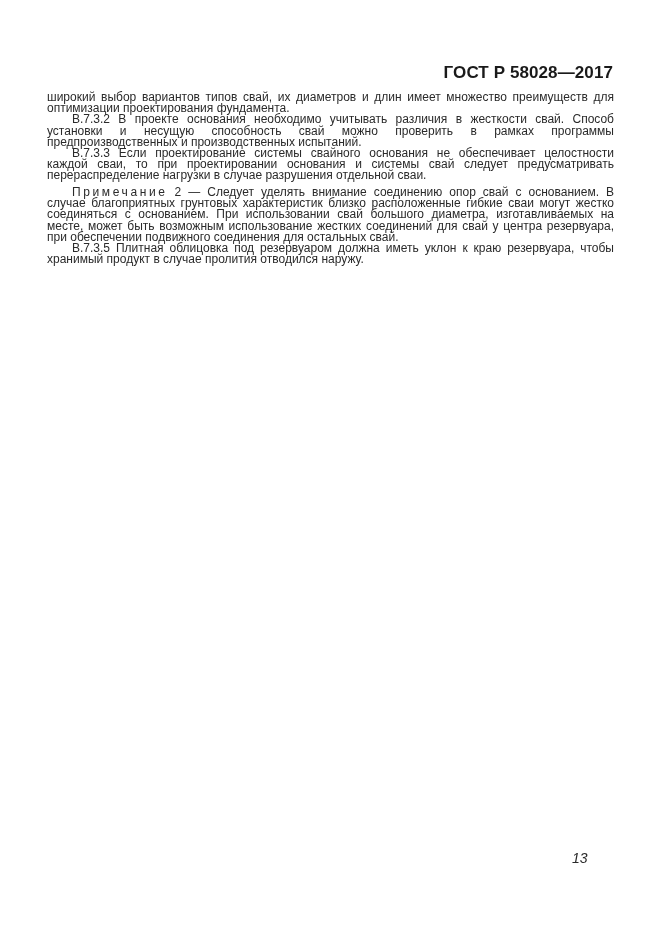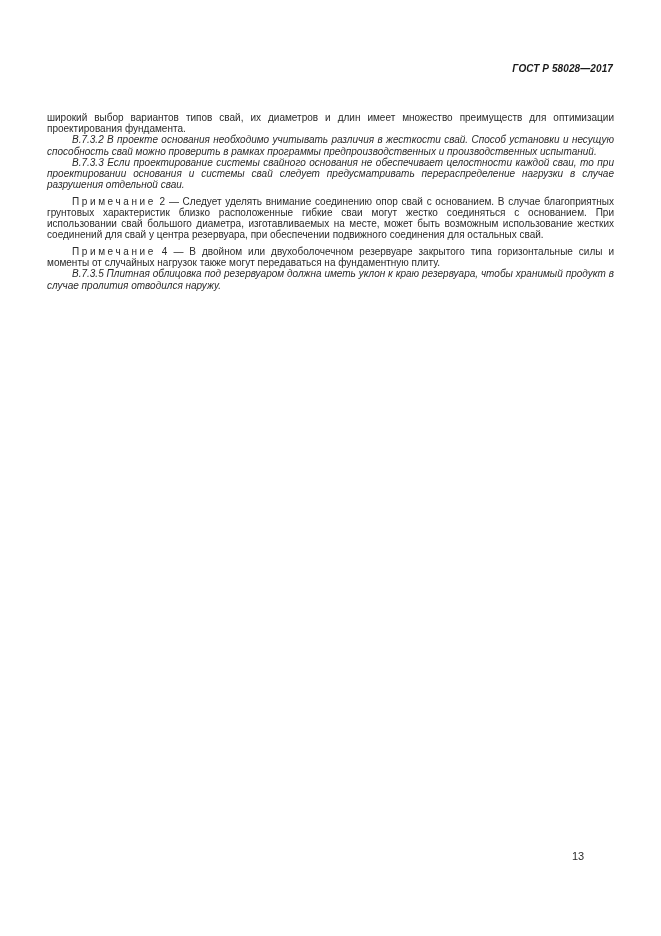--- a/index.html
+++ b/index.html
@@ -4,50 +4,48 @@
 <style>
   html, body { margin: 0; padding: 0; }
   body {
     width: 661px; height: 936px; background: #ffffff;
     position: relative; overflow: hidden;
     font-family: "Liberation Sans", "DejaVu Sans", sans-serif;
     color: #2a2a2a;
   }
   .header {
     position: absolute; top: 63px; right: 48px;
-    font-size: 10px; font-weight: bold; color: #1a1a1a;
+    font-size: 17px; font-weight: bold; color: #1a1a1a;
     letter-spacing: 0.1px;
-    font-style: italic;
   }
   .content {
-    position: absolute; top: 112px; left: 47px; width: 567px;
-    font-size: 10px; line-height: 11.2px;
+    position: absolute; top: 92px; left: 47px; width: 567px;
+    font-size: 12px; line-height: 11.2px;
   }
   .p { margin: 0; text-align: justify; text-align-last: left; }
-  .p.indent { text-indent: 25px; font-style: italic; }
+  .p.indent { text-indent: 25px; }
   .note { margin: 5.4px 0 0 0; text-align: justify; text-indent: 25px; }
   .note-label { letter-spacing: 2.6px; }
   .gap { margin-top: 5.4px; }
   .page-number {
     position: absolute; top: 850px; left: 572px;
-    font-size: 11px; color: #2a2a2a;
+    font-size: 14px; color: #2a2a2a; font-style: italic;
   }
 </style>
 </head>
 <body>
 
 <div class="header">ГОСТ Р 58028—2017</div>
 
 <div class="content">
   <p class="p">широкий выбор вариантов типов свай, их диаметров и длин имеет множество преимуществ для оптимизации проектирования фундамента.</p>
   <p class="p indent">В.7.3.2  В проекте основания необходимо учитывать различия в жесткости свай. Способ установки и несущую способность свай можно проверить в рамках программы предпроизводственных и производственных испытаний.</p>
   <p class="p indent">В.7.3.3  Если проектирование системы свайного основания не обеспечивает целостности каждой сваи, то при проектировании основания и системы свай следует предусматривать перераспределение нагрузки в случае разрушения отдельной сваи.</p>
 
 
   <p class="note"><span class="note-label">Примечание</span> <span>2</span><span> — Следует уделять внимание соединению опор свай с основанием. В случае благоприятных грунтовых характеристик близко расположенные гибкие сваи могут жестко соединяться с основанием. При использовании свай большого диаметра, изготавливаемых на месте, может быть возможным использование жестких соединений для свай у центра резервуара, при обеспечении подвижного соединения для остальных свай.</span></p>
 
 
-  <p class="note"><span class="note-label">Примечание</span> <span>4</span><span> — В двойном или двухоболочечном резервуаре закрытого типа горизонтальные силы и моменты от случайных нагрузок также могут передаваться на фундаментную плиту.</span></p>
 
   <p class="p indent">В.7.3.5  Плитная облицовка под резервуаром должна иметь уклон к краю резервуара, чтобы хранимый продукт в случае пролития отводился наружу.</p>
 </div>
 
 <div class="page-number">13</div>
 
 </body></html>

